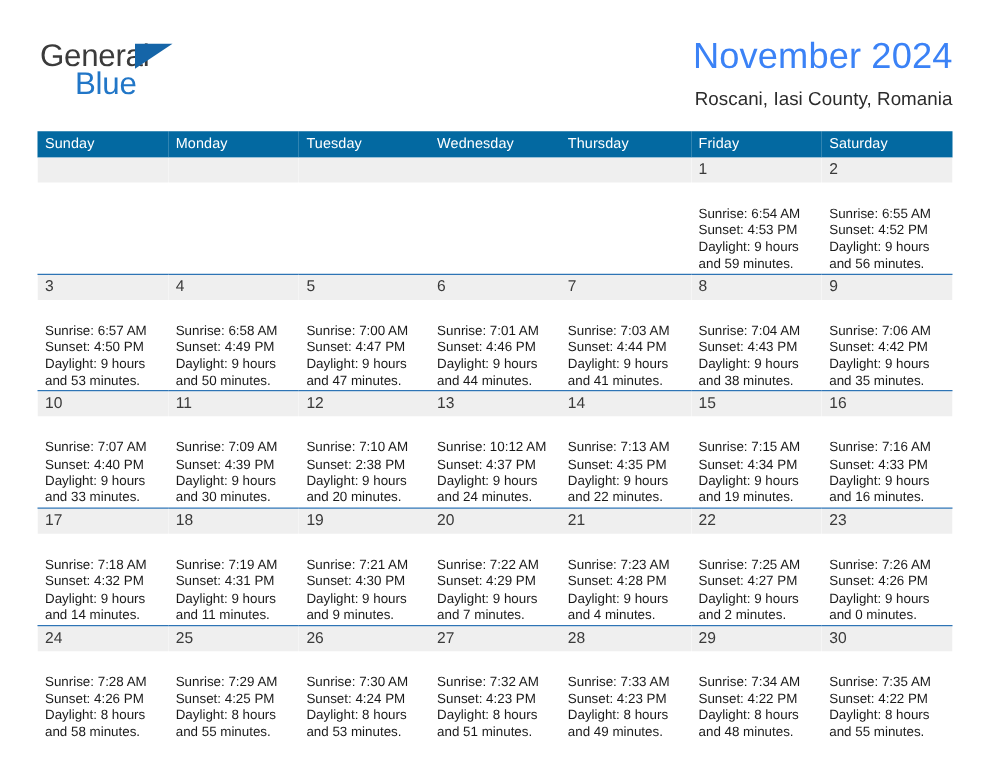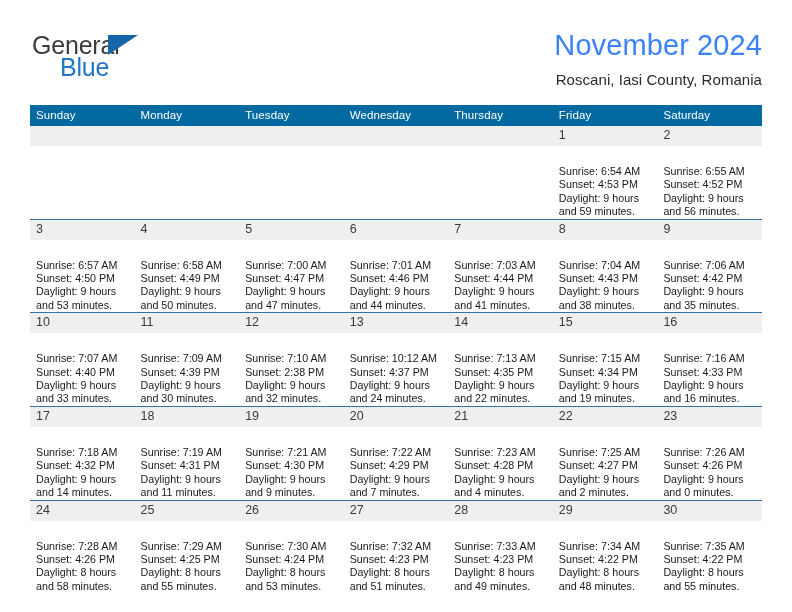--- a/index.html
+++ b/index.html
@@ -320,21 +320,21 @@
               <div>Daylight: 9 hours</div>
               <div>and 30 minutes.</div>
             </div>
           </td>
           <td>
             <div class="daynum">12</div>
             <div class="cellbody">
               <div>Sunrise: 7:10 AM</div>
               <div>Sunset: 2:38 PM</div>
               <div>Daylight: 9 hours</div>
-              <div>and 32 minutes.</div>
+              <div>and 20 minutes.</div>
             </div>
           </td>
           <td>
             <div class="daynum">13</div>
             <div class="cellbody">
               <div>Sunrise: 10:12 AM</div>
               <div>Sunset: 4:37 PM</div>
               <div>Daylight: 9 hours</div>
               <div>and 24 minutes.</div>
             </div>

